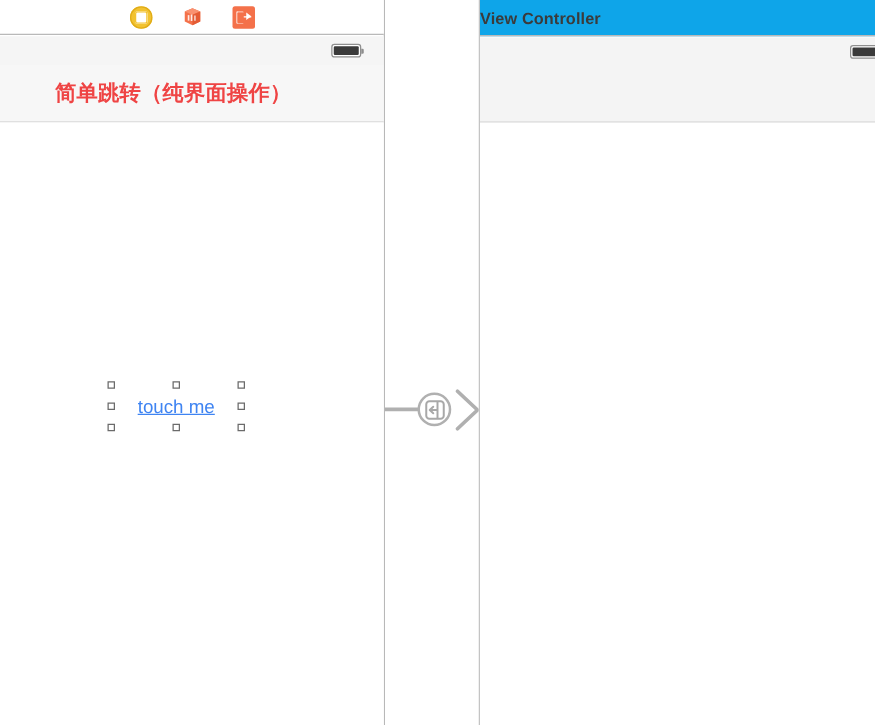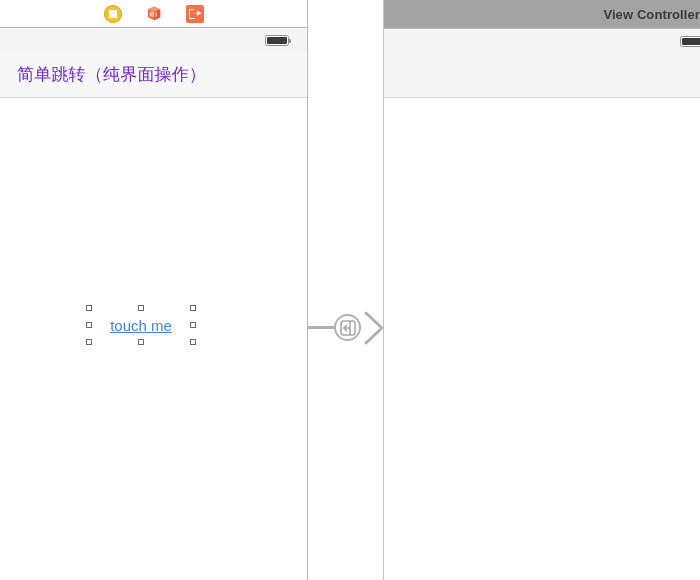--- a/index.html
+++ b/index.html
@@ -164,23 +164,23 @@
     width: 307px;
     height: 46px;
     background: #f7f7f7;
     border-bottom: 1px solid #d9d9d9;
     box-sizing: border-box;
     display: flex;
     align-items: center;
   }
   .navbar-title {
     font-size: 17px;
-    color: #6d28d9;
-    font-weight: 400;
-    padding-left: 17px;
+    color: #ef4444;
+    font-weight: 700;
+    padding-left: 44px;
     letter-spacing: 0.2px;
     white-space: nowrap;
   }
 
   .scene-body-left {
     position: absolute;
     left: 0;
     top: 98px;
     width: 307px;
     bottom: 0;
@@ -276,26 +276,26 @@
     background: #ffffff;
     border-left: 1px solid #c4c4c4;
     box-sizing: border-box;
   }
   .scene-title-bar {
     position: absolute;
     left: 0;
     top: 0;
     width: 316px;
     height: 29px;
-    background: #a3a3a3;
+    background: #0ea5e9;
     border-bottom: 1px solid #b9b9b9;
     box-sizing: border-box;
     display: flex;
     align-items: center;
-    justify-content: flex-end;
+    justify-content: flex-start;
   }
   .scene-title {
     font-size: 13px;
     font-weight: bold;
     color: #3b3b3b;
     letter-spacing: 0.1px;
   }
   .statusbar-right {
     position: absolute;
     left: 0;

